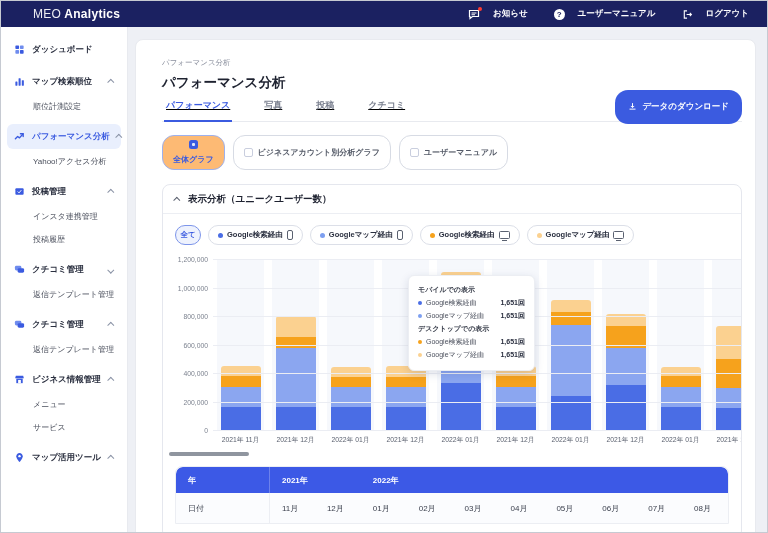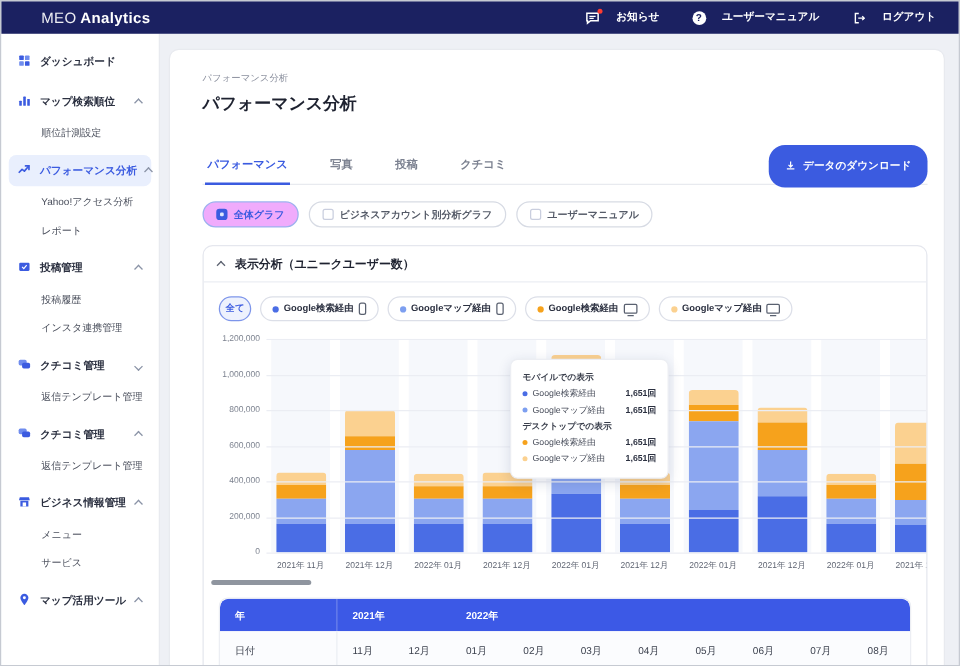--- a/index.html
+++ b/index.html
@@ -37,31 +37,31 @@
   .chev { width:5px; height:5px; border-left:1.4px solid #8a93a6; border-top:1.4px solid #8a93a6; flex:0 0 auto; }
   .chev.up { transform:rotate(45deg) translateY(1px); }
   .chev.down { transform:rotate(225deg) translateY(-1px); }
   
   .main { position:absolute; top:26px; left:127px; right:0; bottom:0; overflow:hidden; }
   .card { position:absolute; top:12px; left:7px; width:621px; bottom:-20px;
     background:#fff; border-radius:8px; border:1px solid #e8eaef;
     padding:16px 13px 0 26px; }
   .breadcrumb { font-size:7.5px; color:#8b909e; margin-top:2px; }
   .page-title { font-size:13.5px; font-weight:700; color:#1e2230; margin-top:6px; }
-  .tabs-row { position:relative; margin-top:26px; border-bottom:1px solid #e8eaef;
-    display:flex; gap:30px; padding:0 2px; }
+  .tabs-row { position:relative; margin-top:0; border-bottom:1px solid #e8eaef;
+    display:flex; gap:30px; padding:0 2px;text-decoration:underline; }
   .tab { font-size:9px; font-weight:700; color:#7b8190; padding:7px 2px 8px 2px; cursor:pointer; }
   .tab.active { color:#3b5be0; border-bottom:2px solid #3b5be0; margin-bottom:-1px; }
   .dl-btn { position:absolute; right:0; top:-2px; background:#3b5be0; color:#fff;
     font-size:8.5px; font-weight:700; border:none; border-radius:13px;
     padding:11px 13px; display:flex; align-items:center; gap:5px; cursor:pointer; }
   .filters { display:flex; gap:8px; margin-top:13px; }
   .chip { display:flex; align-items:center; gap:5px; border:1px solid #d7dbe4; background:#fff;
     border-radius:12px; padding:4px 10px; font-size:8px; font-weight:700; color:#555b68; cursor:pointer; }
-  .chip.selected { background:#f0abfc; border-color:#9db1ee; color:#3b5be0; }
+  .chip.selected { background:#fdba74; border-color:#9db1ee; color:#3b5be0;flex-direction:column; }
   .radio-on { width:9px; height:9px; border-radius:2.5px; background:#3b5be0; position:relative; }
   .radio-on::after { content:""; position:absolute; inset:3px; background:#dfe7fb; border-radius:1px; }
   .box-off { width:9px; height:9px; border-radius:2px; border:1px solid #c9cede; background:#fff; }
   
   .panel { margin-top:14px; border:1px solid #e5e7ee; border-radius:8px; background:#fff; padding-bottom:14px; }
   .panel-head { display:flex; align-items:center; gap:8px; height:29px;
     padding:0 12px; border-bottom:1px solid #eceef3; }
   .panel-title { font-size:9.5px; font-weight:700; color:#1e2230; }
   .legend-row { display:flex; align-items:center; gap:7px; padding:11px 12px 4px 12px; }
   .legend-all { width:26px; height:20px; border:1px solid #7d95ea; background:#eef2fd; color:#3b5be0;
@@ -163,32 +163,31 @@
     <div style="height: 6px;"></div>
     <div class="side-item active">
       <span><svg width="11" height="11" viewBox="0 0 24 24">
           <path d="M3 17l5-5 4 3 7-8" fill="none" stroke="#3b5be0" stroke-width="3" stroke-linecap="round" stroke-linejoin="round"></path>
           <path d="M14 6h6v6" fill="none" stroke="#3b5be0" stroke-width="3" stroke-linecap="round"></path>
         </svg></span>
       <span class="lbl">パフォーマンス分析</span>
       <span class="chev up"></span>
     </div>
     <div class="side-child">Yahoo!アクセス分析</div>
-    <div class="side-child">レポート</div>
     <div style="height: 6px;"></div>
     <div class="side-item">
       <span><svg width="11" height="11" viewBox="0 0 24 24">
           <rect x="3" y="5" width="18" height="14" rx="2" fill="#3b5be0"></rect>
           <path d="M8 12l3 3 5-6" fill="none" stroke="#fff" stroke-width="2"></path>
         </svg></span>
       <span class="lbl">投稿管理</span>
       <span class="chev up"></span>
     </div>
+    <div class="side-child">インスタ連携管理</div>
     <div class="side-child">投稿履歴</div>
-    <div class="side-child">インスタ連携管理</div>
     <div style="height: 6px;"></div>
     <div class="side-item">
       <span><svg width="11" height="11" viewBox="0 0 24 24">
           <rect x="2" y="4" width="14" height="10" rx="3" fill="#6f8cee"></rect>
           <rect x="8" y="9" width="14" height="10" rx="3" fill="#3b5be0"></rect>
         </svg></span>
       <span class="lbl">クチコミ管理</span>
       <span class="chev down"></span>
     </div>
     <div class="side-child">返信テンプレート管理</div>

